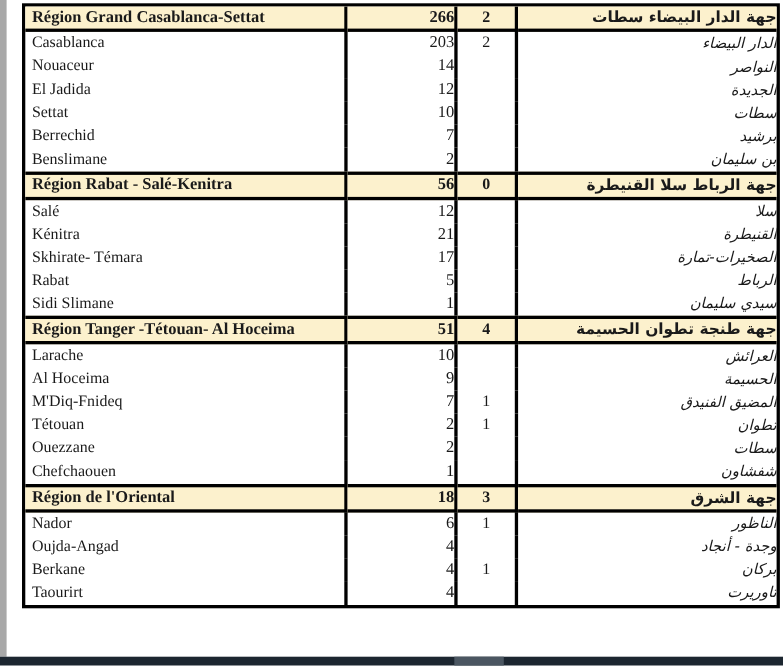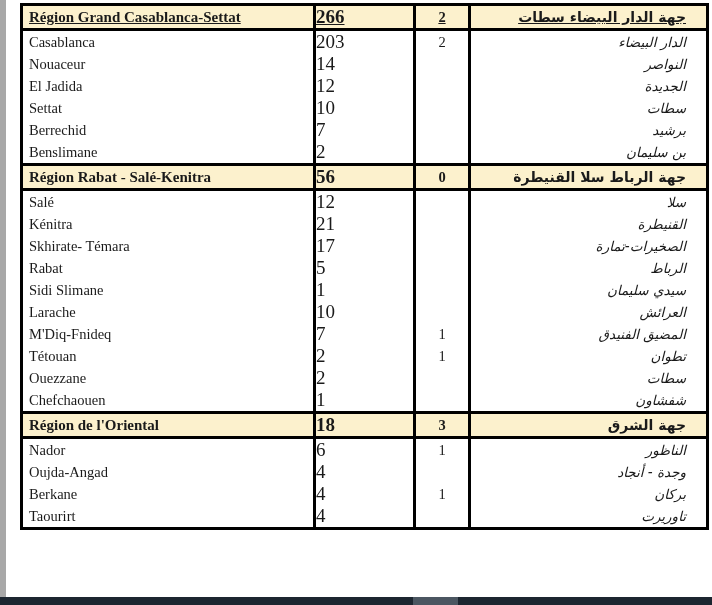--- a/index.html
+++ b/index.html
@@ -28,36 +28,36 @@
     width:683px;
     border-collapse:separate;border-spacing:0;table-layout:fixed;
     border:3px solid var(--border);
   }
   td{
     overflow:hidden;white-space:nowrap;
     vertical-align:middle;
     padding:0;
   }
   td.c-fr{ text-align:left;  padding-left:6px;  font-size:14.5px;}
-  td.c-n1{ text-align:left; font-size:19px;}
+  td.c-n1{ text-align:right; font-size:15px;}
   td.c-n2{ text-align:center; font-size:14.5px;}
-  td.c-ar{ text-align:right; padding-right:20px; font-size:13.5px;
+  td.c-ar{ text-align:right; padding-right:0; font-size:13.5px;
            font-family:"DejaVu Sans","Liberation Sans",sans-serif; direction:rtl;}
   tr.body-row td{ height:21.1px; border-right:3px solid var(--border); }
   tr.body-row td:last-child{ border-right:none;font-style:italic; }
   tr.sec-row td{
     height:20px;
     background:var(--header-bg);
     font-weight:bold;
     border-top:3px solid var(--border);
     border-bottom:3px solid var(--border);
     border-right:3px solid var(--border);
   }
   tr.sec-row td:last-child{ border-right:none; }
-  tr.sec-row:first-child td{ border-top:none;text-decoration:underline; }
+  tr.sec-row:first-child td{ border-top:none; }
   tr.sec-row td.c-fr{ font-size:15px; }
   tr.sec-row td.c-ar{ font-size:14px; }
   .bottom-scrollbar{
     position:absolute;left:0;top:597px;width:712px;height:8px;
     background:var(--scrollbar-track);
     z-index:5;
   }
   .bottom-scrollbar .thumb{
     position:absolute;left:413px;top:0;width:45px;height:8px;
     background:var(--scrollbar-thumb);
@@ -148,25 +148,37 @@
           <td class="c-n1">5</td>
           <td class="c-n2"></td>
           <td class="c-ar">الرباط</td>
         </tr>
         <tr class="body-row">
           <td class="c-fr">Sidi Slimane</td>
           <td class="c-n1">1</td>
           <td class="c-n2"></td>
           <td class="c-ar">سيدي سليمان</td>
         </tr>
+        <tr class="sec-row">
+          <td class="c-fr">Région Tanger -Tétouan- Al Hoceima</td>
+          <td class="c-n1">51</td>
+          <td class="c-n2">4</td>
+          <td class="c-ar">جهة طنجة تطوان الحسيمة</td>
+        </tr>
         <tr class="body-row">
           <td class="c-fr">Larache</td>
           <td class="c-n1">10</td>
           <td class="c-n2"></td>
           <td class="c-ar">العرائش</td>
+        </tr>
+        <tr class="body-row">
+          <td class="c-fr">Al Hoceima</td>
+          <td class="c-n1">9</td>
+          <td class="c-n2"></td>
+          <td class="c-ar">الحسيمة</td>
         </tr>
         <tr class="body-row">
           <td class="c-fr">M'Diq-Fnideq</td>
           <td class="c-n1">7</td>
           <td class="c-n2">1</td>
           <td class="c-ar">المضيق الفنيدق</td>
         </tr>
         <tr class="body-row">
           <td class="c-fr">Tétouan</td>
           <td class="c-n1">2</td>

